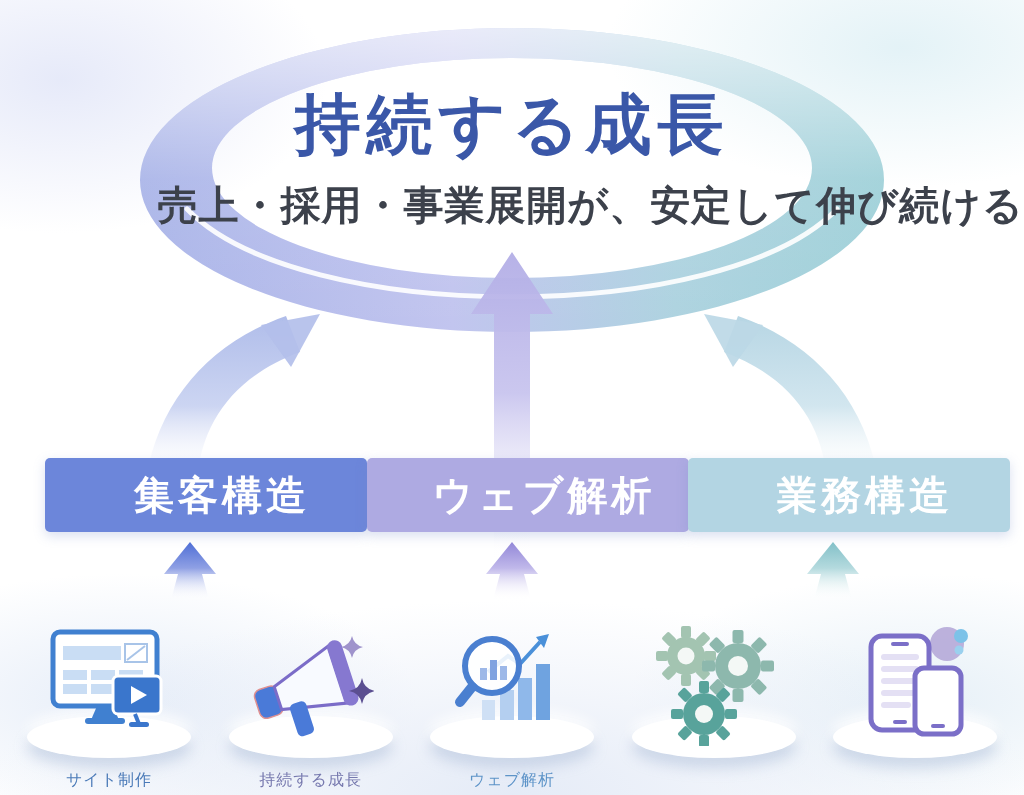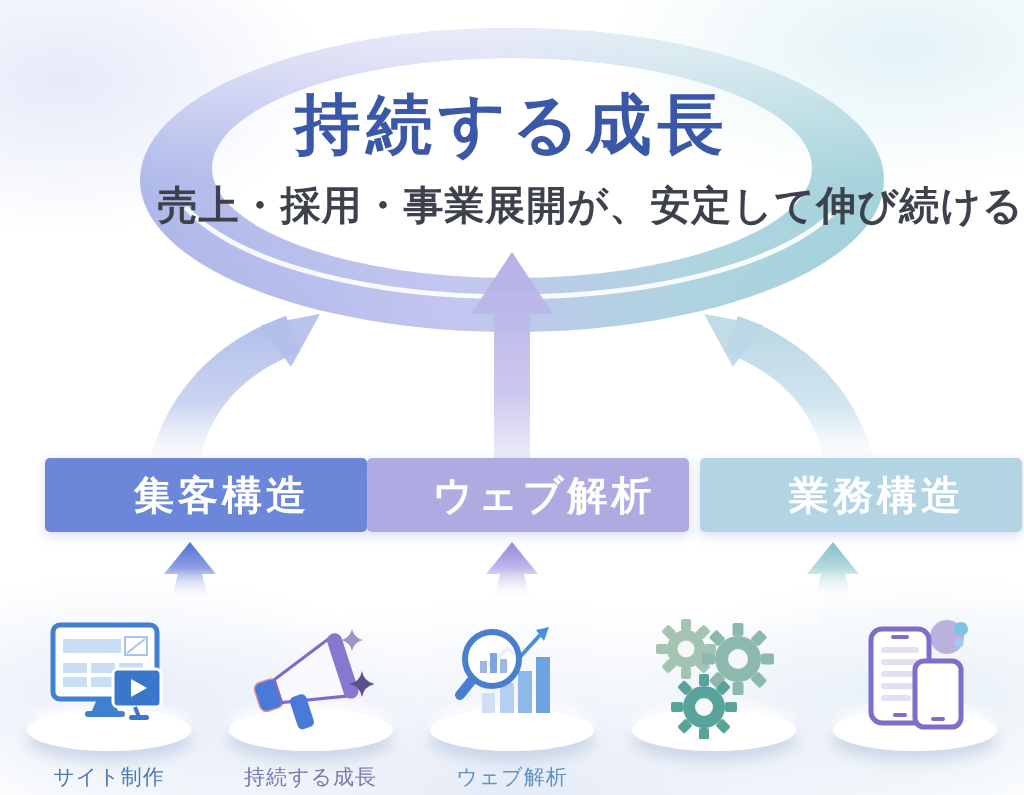--- a/index.html
+++ b/index.html
@@ -25,36 +25,36 @@
   }
   .box{
     position:absolute;top:458px;width:290px;height:74px;border-radius:5px;
     display:flex;align-items:center;justify-content:center;
     font-size:40px;font-weight:800;letter-spacing:4px;color:#ffffff;
     box-shadow:0 4px 12px rgba(120,140,200,.28);
     padding-left:32px;
   }
   .box-1{left:45px;background:#6c86da;}
   .box-2{left:367px;background:#aeaae2;}
-  .box-3{left:688px;background:#b3d5e3;margin-left:12px;}
+  .box-3{left:688px;background:#b3d5e3;}
   .mini-arrow{position:absolute;top:540px;width:64px;height:62px;}
   .mini-1{left:158px;} .mini-2{left:480px;} .mini-3{left:801px;}
   .services{
     position:absolute;left:0;bottom:4px;width:1024px;
     display:flex;justify-content:space-between;padding:0 14px;box-sizing:border-box;
   }
   .service{width:190px;text-align:center;}
   .icon-wrap{position:relative;height:146px;}
   .cloud{
     position:absolute;left:50%;bottom:4px;transform:translateX(-50%);
     width:164px;height:42px;border-radius:50%;background:#ffffff;
     box-shadow:0 10px 14px rgba(150,172,205,.38), 0 -6px 14px rgba(255,255,255,.9);
   }
   .icon-wrap svg{position:absolute;left:50%;bottom:16px;transform:translateX(-50%);}
-  .service-label{margin-top:8px;font-size:21px;letter-spacing:1px;font-weight:500;}
+  .service-label{margin-top:8px;font-size:16px;letter-spacing:1px;font-weight:500;}
   .lbl0{color:#4a7ab8;} .lbl1{color:#7678ae;} .lbl2{color:#5c93c8;}
   .lbl3{color:#5bafa0;} .lbl4{color:#7f72c4;}
 </style>
 </head>
 <body>
 
 <div class="stage">
 
   <svg class="scene" width="1024" height="600" viewBox="0 0 1024 600">
     <defs>

